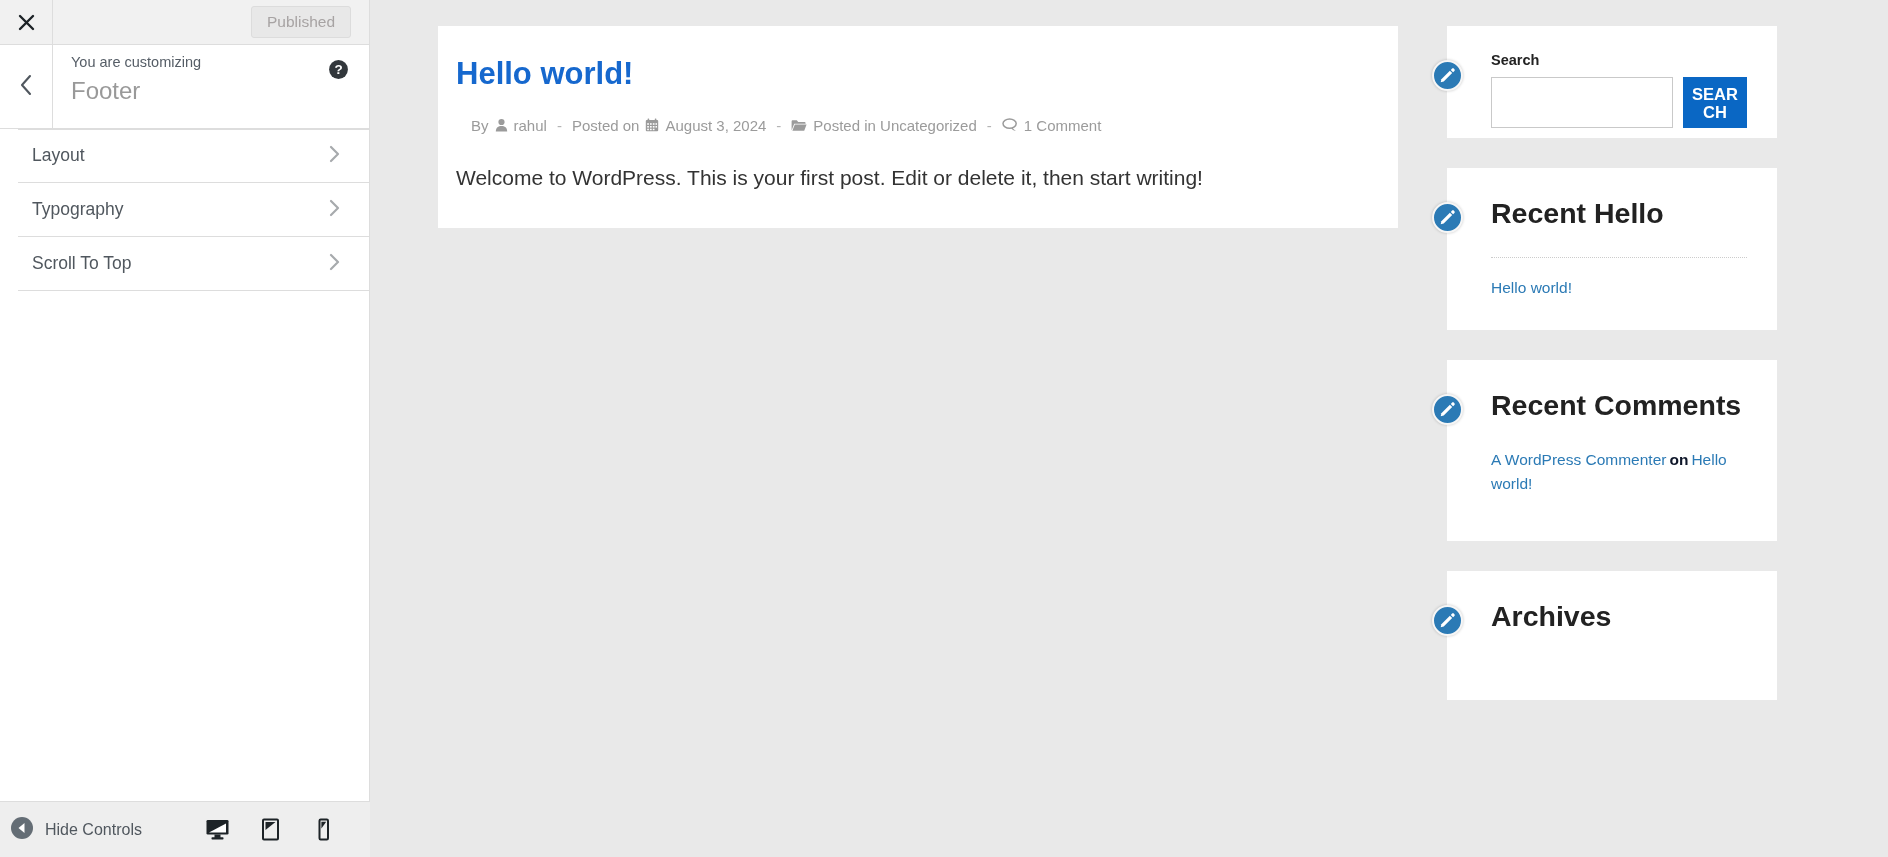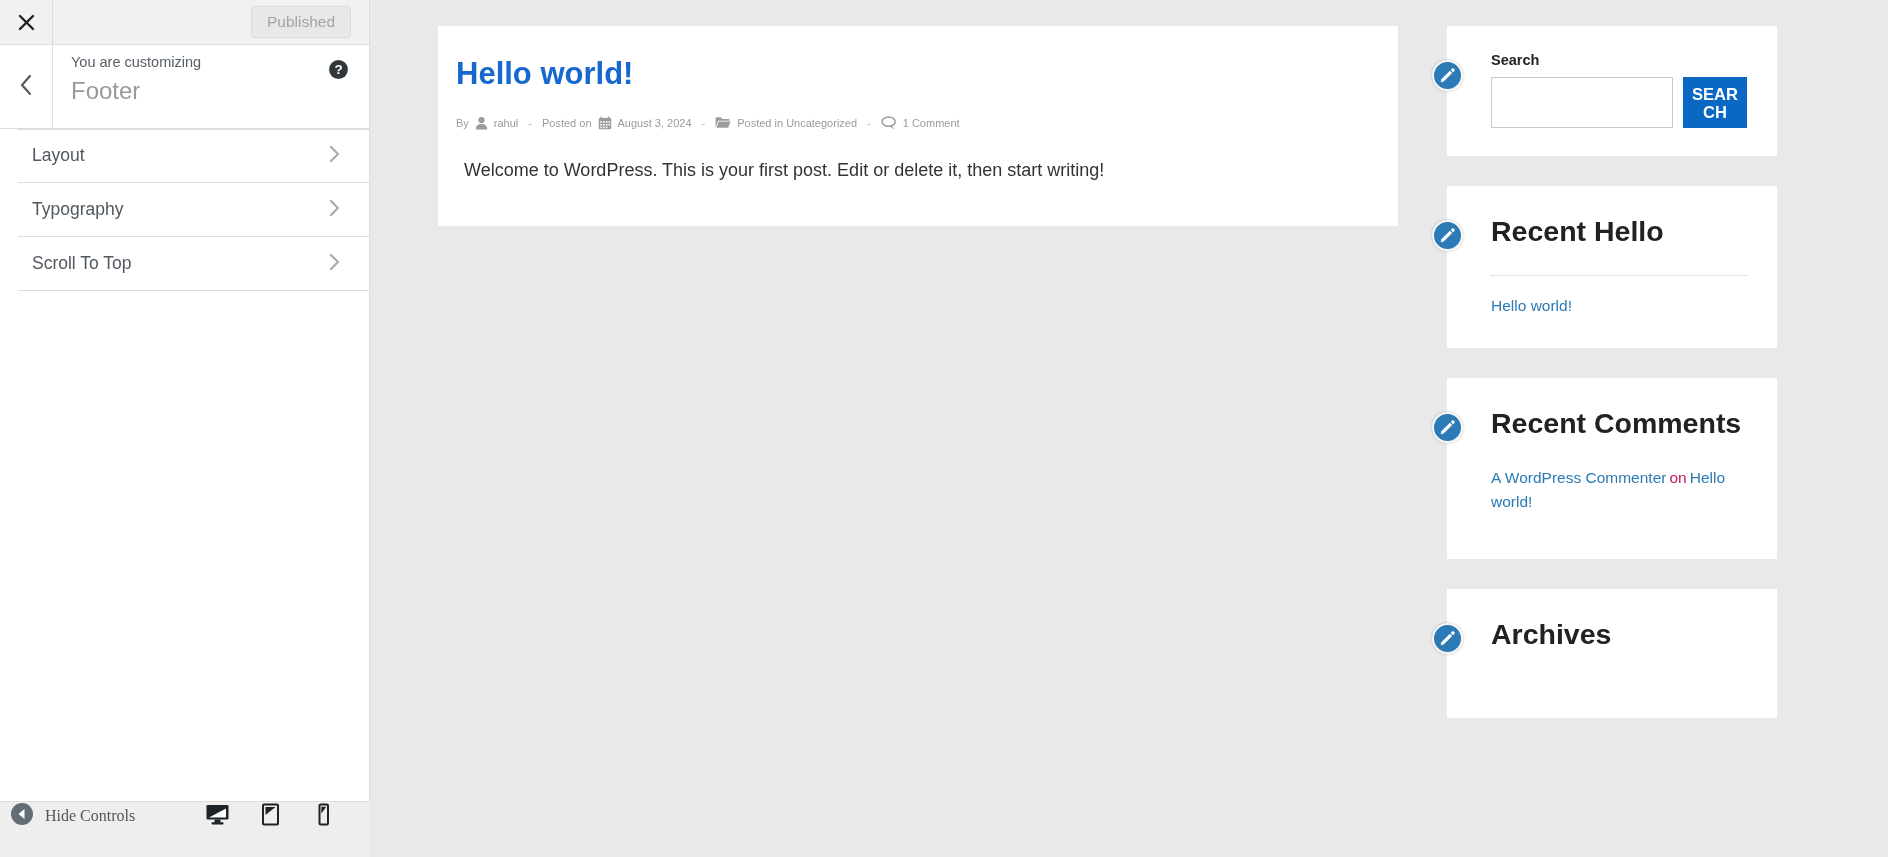--- a/index.html
+++ b/index.html
@@ -126,23 +126,22 @@
   .cz-item-arrow { flex: 0 0 auto; margin-right: 14px; }
 
   .cz-footer {
     position: absolute;
     left: 0; bottom: 0;
     width: 370px;
     height: 56px;
     background: #eeeeee;
     border-top: 1px solid #dddddd;
     display: flex;
-    align-items: flex-start;
+    align-items: center;
     padding: 0 14px 0 10px;
-    font-family: Liberation Serif, serif;
   }
   .cz-hide {
     display: flex;
     align-items: center;
     gap: 11px;
     cursor: pointer;
     flex: 1 1 auto;
   }
   .cz-hide-label {
     font-size: 16px;
@@ -186,37 +185,37 @@
   }
   .post-title {
     margin: 0 0 24px 0;
     font-size: 31px;
     line-height: 1.15;
     font-weight: bold;
     color: #1668ce;
     cursor: pointer;
   }
   .post-meta {
-    font-size: 11px;
+    font-size: 15px;
     color: #9b9b9b;
     line-height: 1.3;
-    margin: 0 0 27px 0;
+    margin: 0 0 27px 15px;
     display: flex;
     align-items: flex-end;
     flex-wrap: wrap;
     gap: 0;
   }
   .post-meta .mi { display: inline-flex; align-items: center; gap: 6px; }
   .post-meta .sep { padding: 0 10px; color: #b4b4b4; }
   .post-meta .mico { display: inline-flex; align-items: center; }
   .post-excerpt {
-    font-size: 18px;
+    font-size: 21px;
     color: #333333;
     line-height: 1.5;
-    margin: 8px;
+    margin: 0;
   }
 
   
   .widget-col {
     flex: 0 0 330px;
     width: 330px;
     margin-left: 37px;
     display: flex;
     flex-direction: column;
     gap: 30px;
@@ -290,23 +289,23 @@
     margin: 0 0 18px 0;
   }
   .widget-link {
     color: #2b7ab5;
     font-size: 15.5px;
     line-height: 1.55;
     cursor: pointer;
     text-decoration: none;
   }
   .widget-line { font-size: 15.5px; line-height: 1.55; color: #333333; }
-  .widget-line .on { color: #be185d; padding: 0 3px; }
-
-  .widget.search-widget { padding-top: 26px; padding-bottom: 28px; }
+  .widget-line .on { color: #0f172a; padding: 0 3px; font-weight: bold; }
+
+  .widget.search-widget { padding-top: 26px; padding-bottom: 10px; }
   .widget.archives-widget { padding-bottom: 40px; }
 </style>
 </head>
 <body>
 
 <div id="app">
 
   <div class="customizer">
 
     <div class="cz-topbar">

